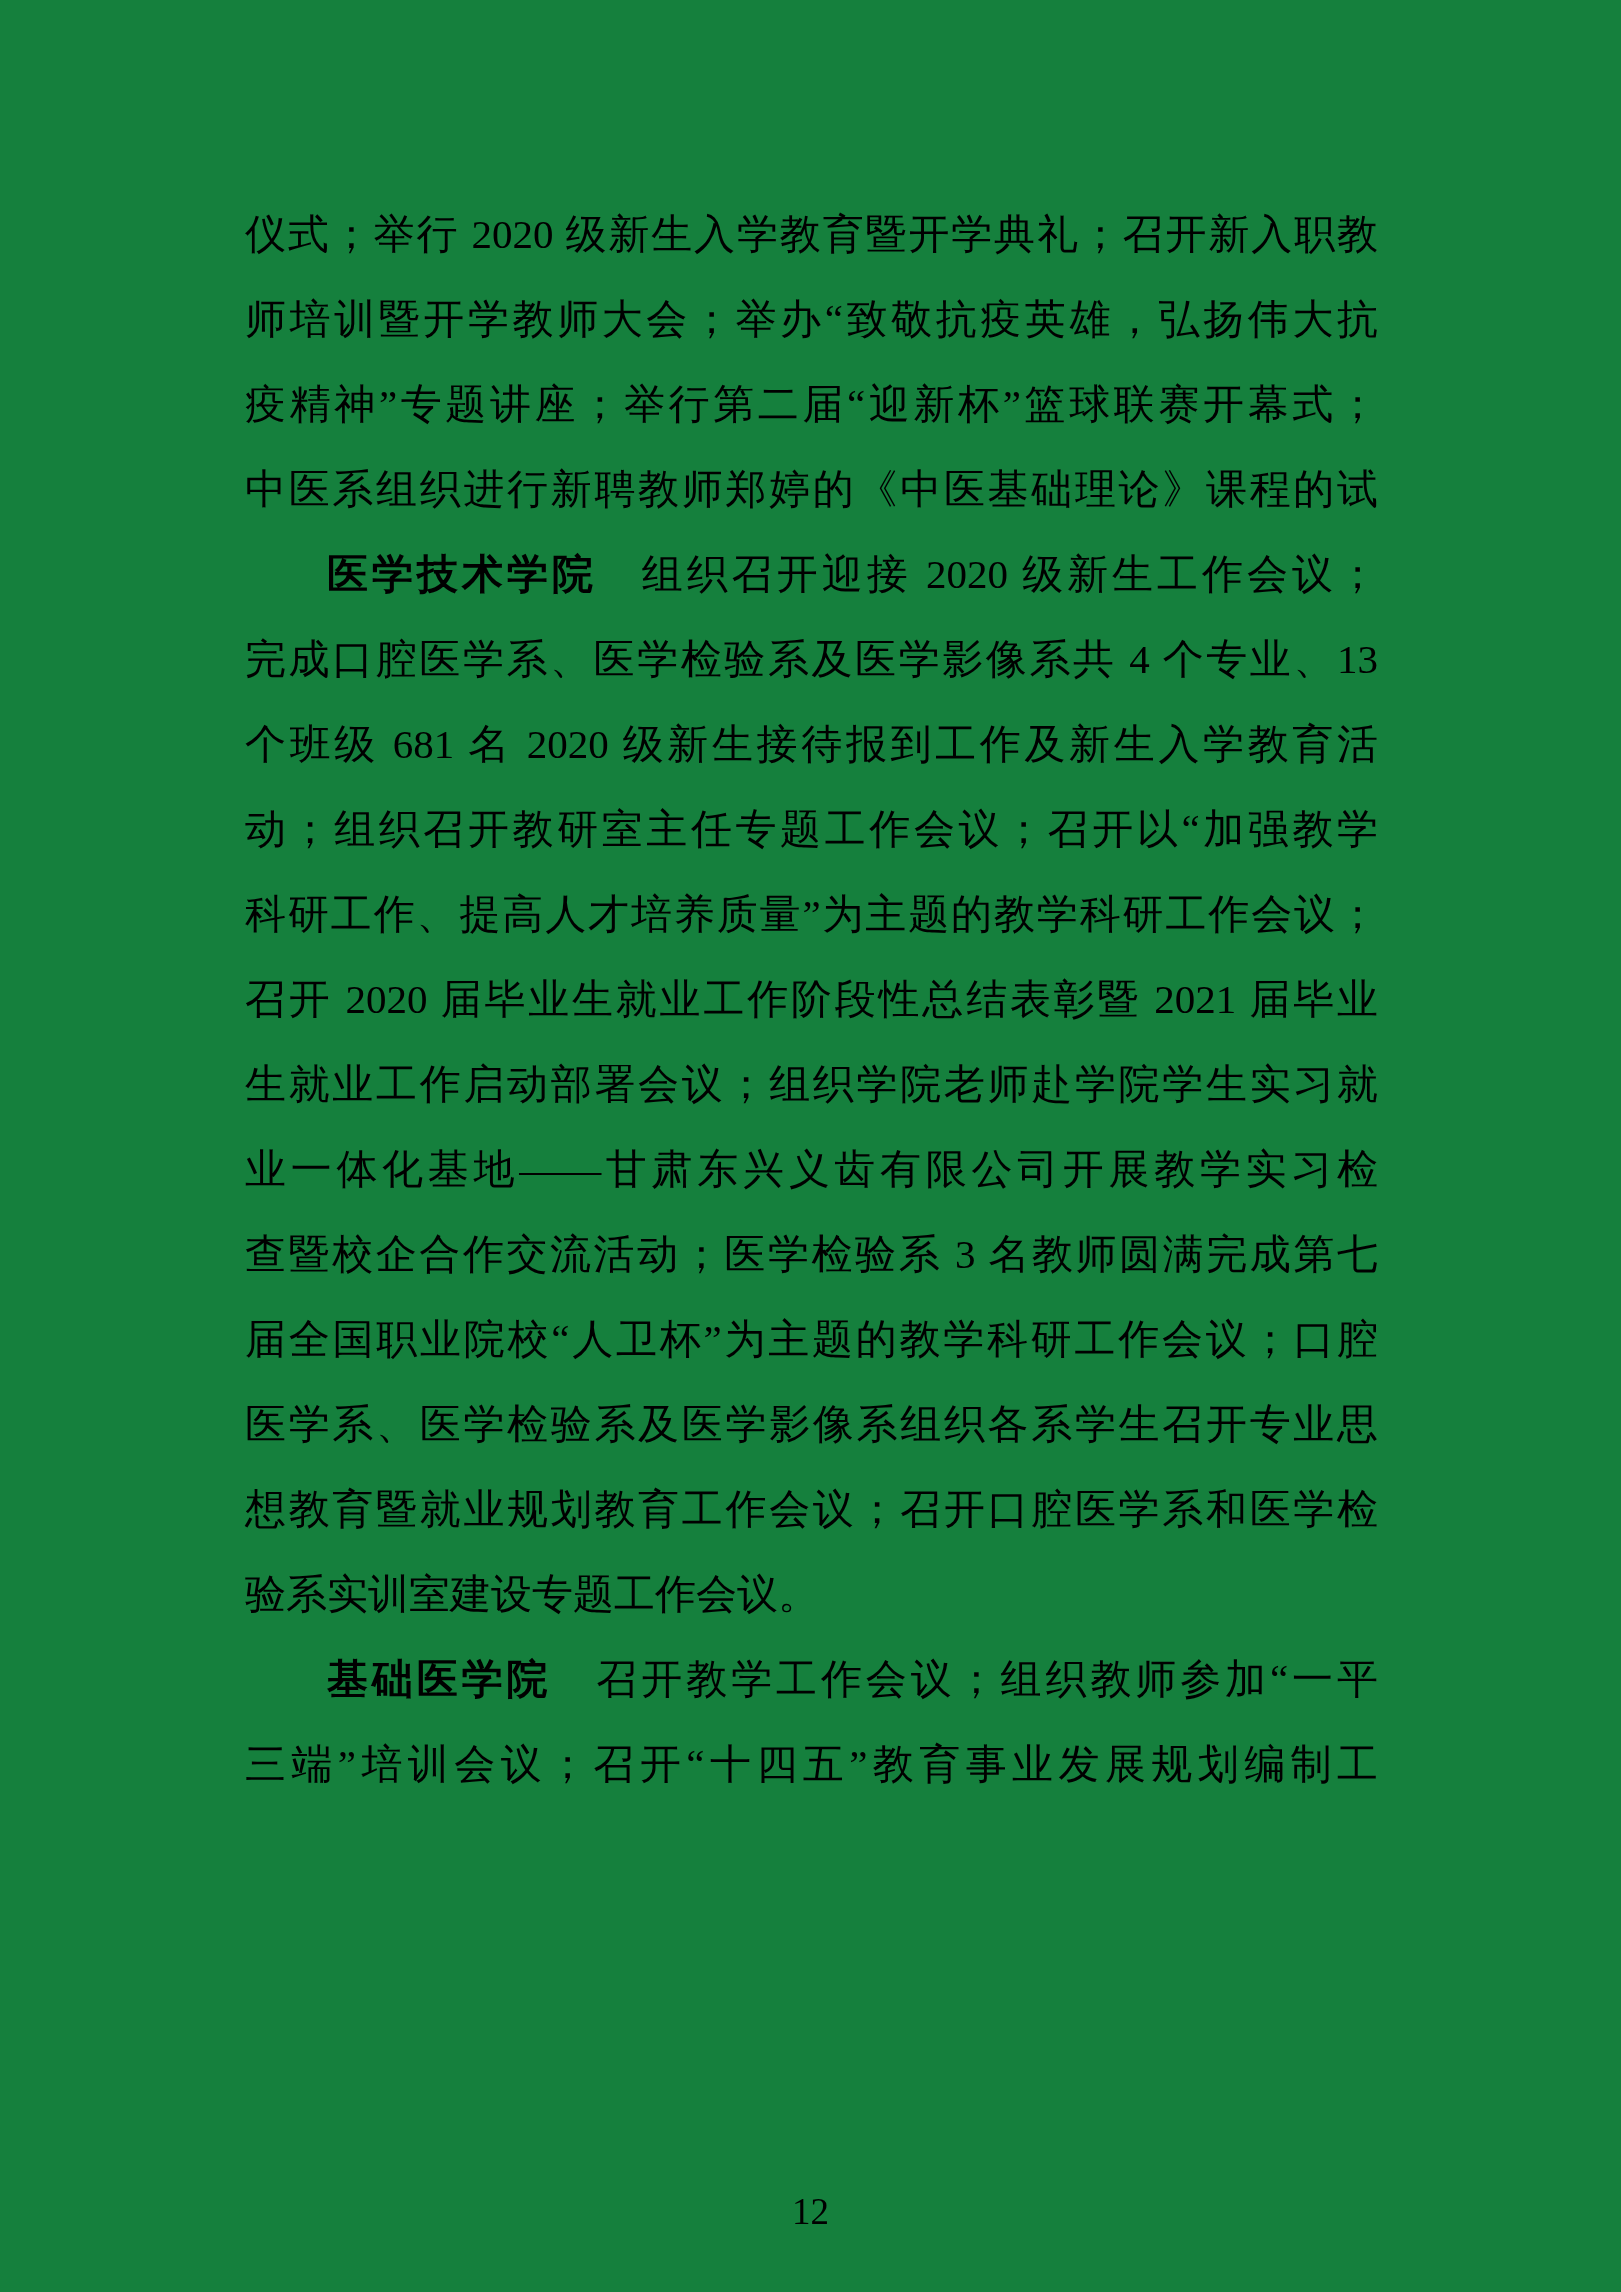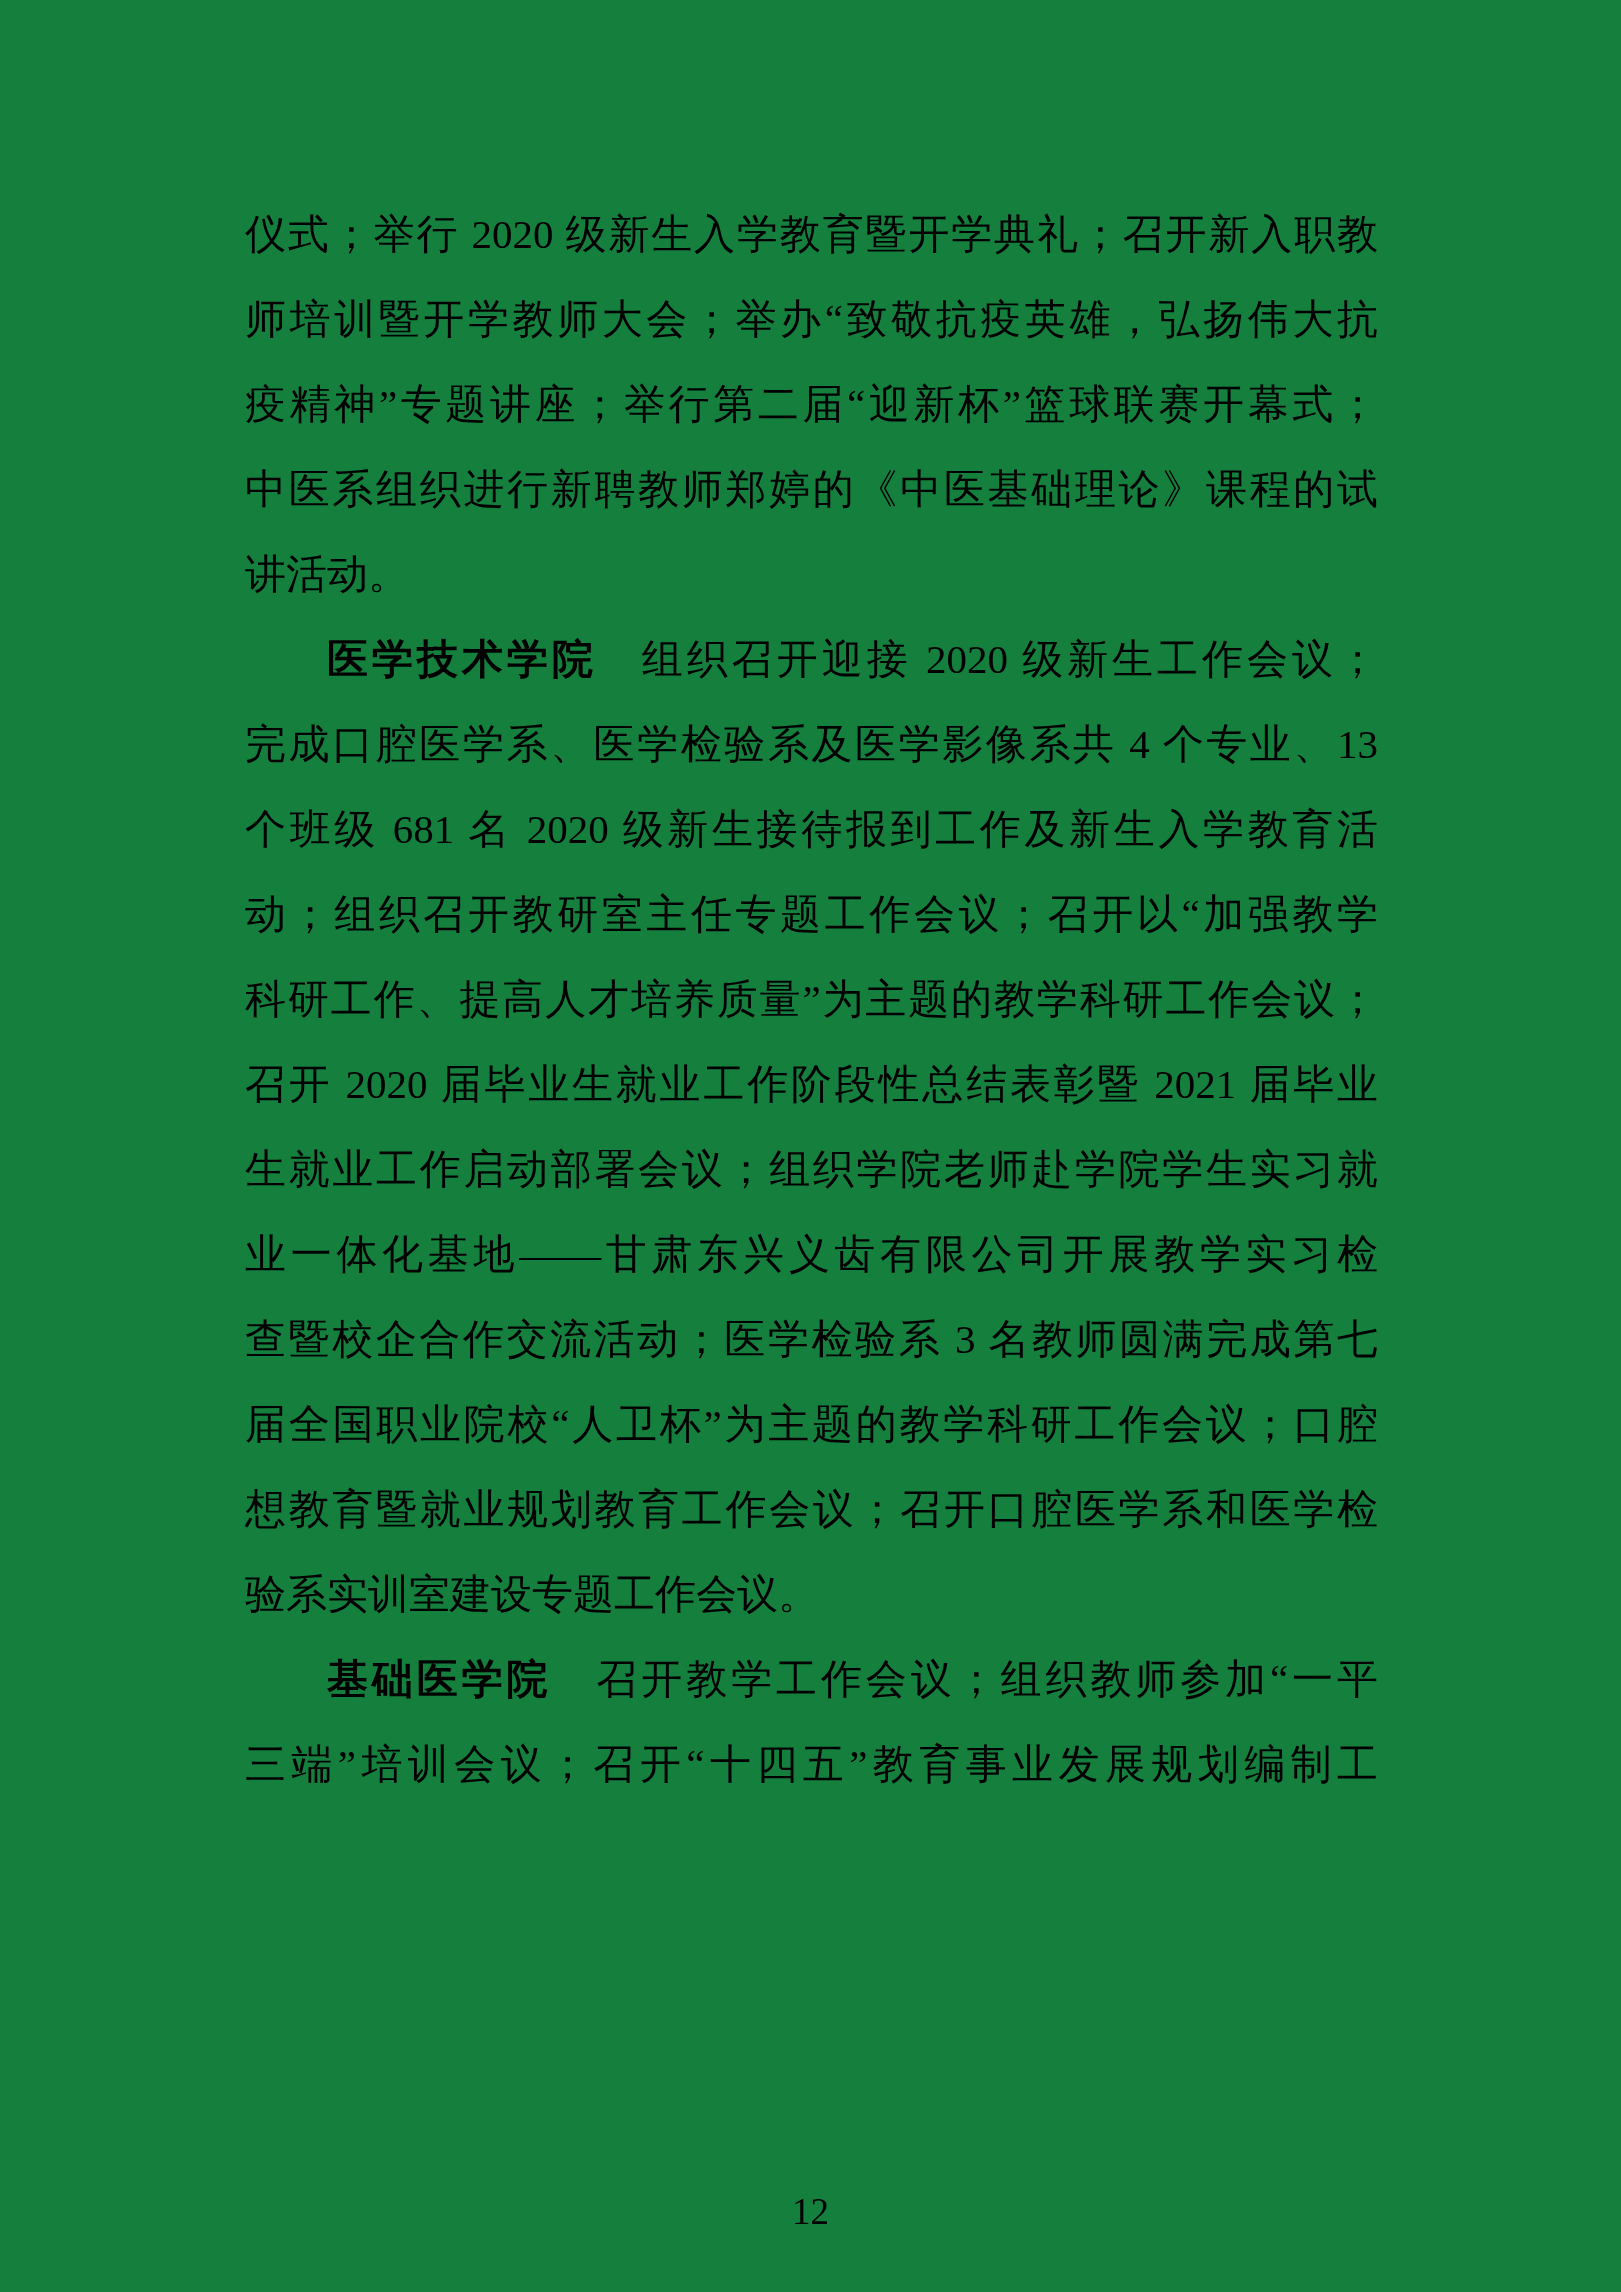--- a/index.html
+++ b/index.html
@@ -62,34 +62,34 @@
 <body>
 
 <div class="page">
   <div class="content">
 
     <div class="para">
       <div class="line">仪式；举行 2020 级新生入学教育暨开学典礼；召开新入职教</div>
       <div class="line">师培训暨开学教师大会；举办“致敬抗疫英雄，弘扬伟大抗</div>
       <div class="line">疫精神”专题讲座；举行第二届“迎新杯”篮球联赛开幕式；</div>
       <div class="line">中医系组织进行新聘教师郑婷的《中医基础理论》课程的试</div>
-      <div class="line last">讲活动。</div>
     </div>
 
     <div class="para">
       <div class="line indent"><span class="lead">医学技术学院</span><span>　组织召开迎接 2020 级新生工作会议；</span></div>
       <div class="line">完成口腔医学系、医学检验系及医学影像系共 4 个专业、13</div>
       <div class="line">个班级 681 名 2020 级新生接待报到工作及新生入学教育活</div>
       <div class="line">动；组织召开教研室主任专题工作会议；召开以“加强教学</div>
       <div class="line">科研工作、提高人才培养质量”为主题的教学科研工作会议；</div>
       <div class="line">召开 2020 届毕业生就业工作阶段性总结表彰暨 2021 届毕业</div>
       <div class="line">生就业工作启动部署会议；组织学院老师赴学院学生实习就</div>
       <div class="line">业一体化基地——甘肃东兴义齿有限公司开展教学实习检</div>
       <div class="line">查暨校企合作交流活动；医学检验系 3 名教师圆满完成第七</div>
       <div class="line">届全国职业院校“人卫杯”为主题的教学科研工作会议；口腔</div>
+      <div class="line">医学系、医学检验系及医学影像系组织各系学生召开专业思</div>
       <div class="line">想教育暨就业规划教育工作会议；召开口腔医学系和医学检</div>
       <div class="line last">验系实训室建设专题工作会议。</div>
     </div>
 
     <div class="para">
       <div class="line indent"><span class="lead">基础医学院</span><span>　召开教学工作会议；组织教师参加“一平</span></div>
       <div class="line">三端”培训会议；召开“十四五”教育事业发展规划编制工</div>
     </div>
 
   </div>

